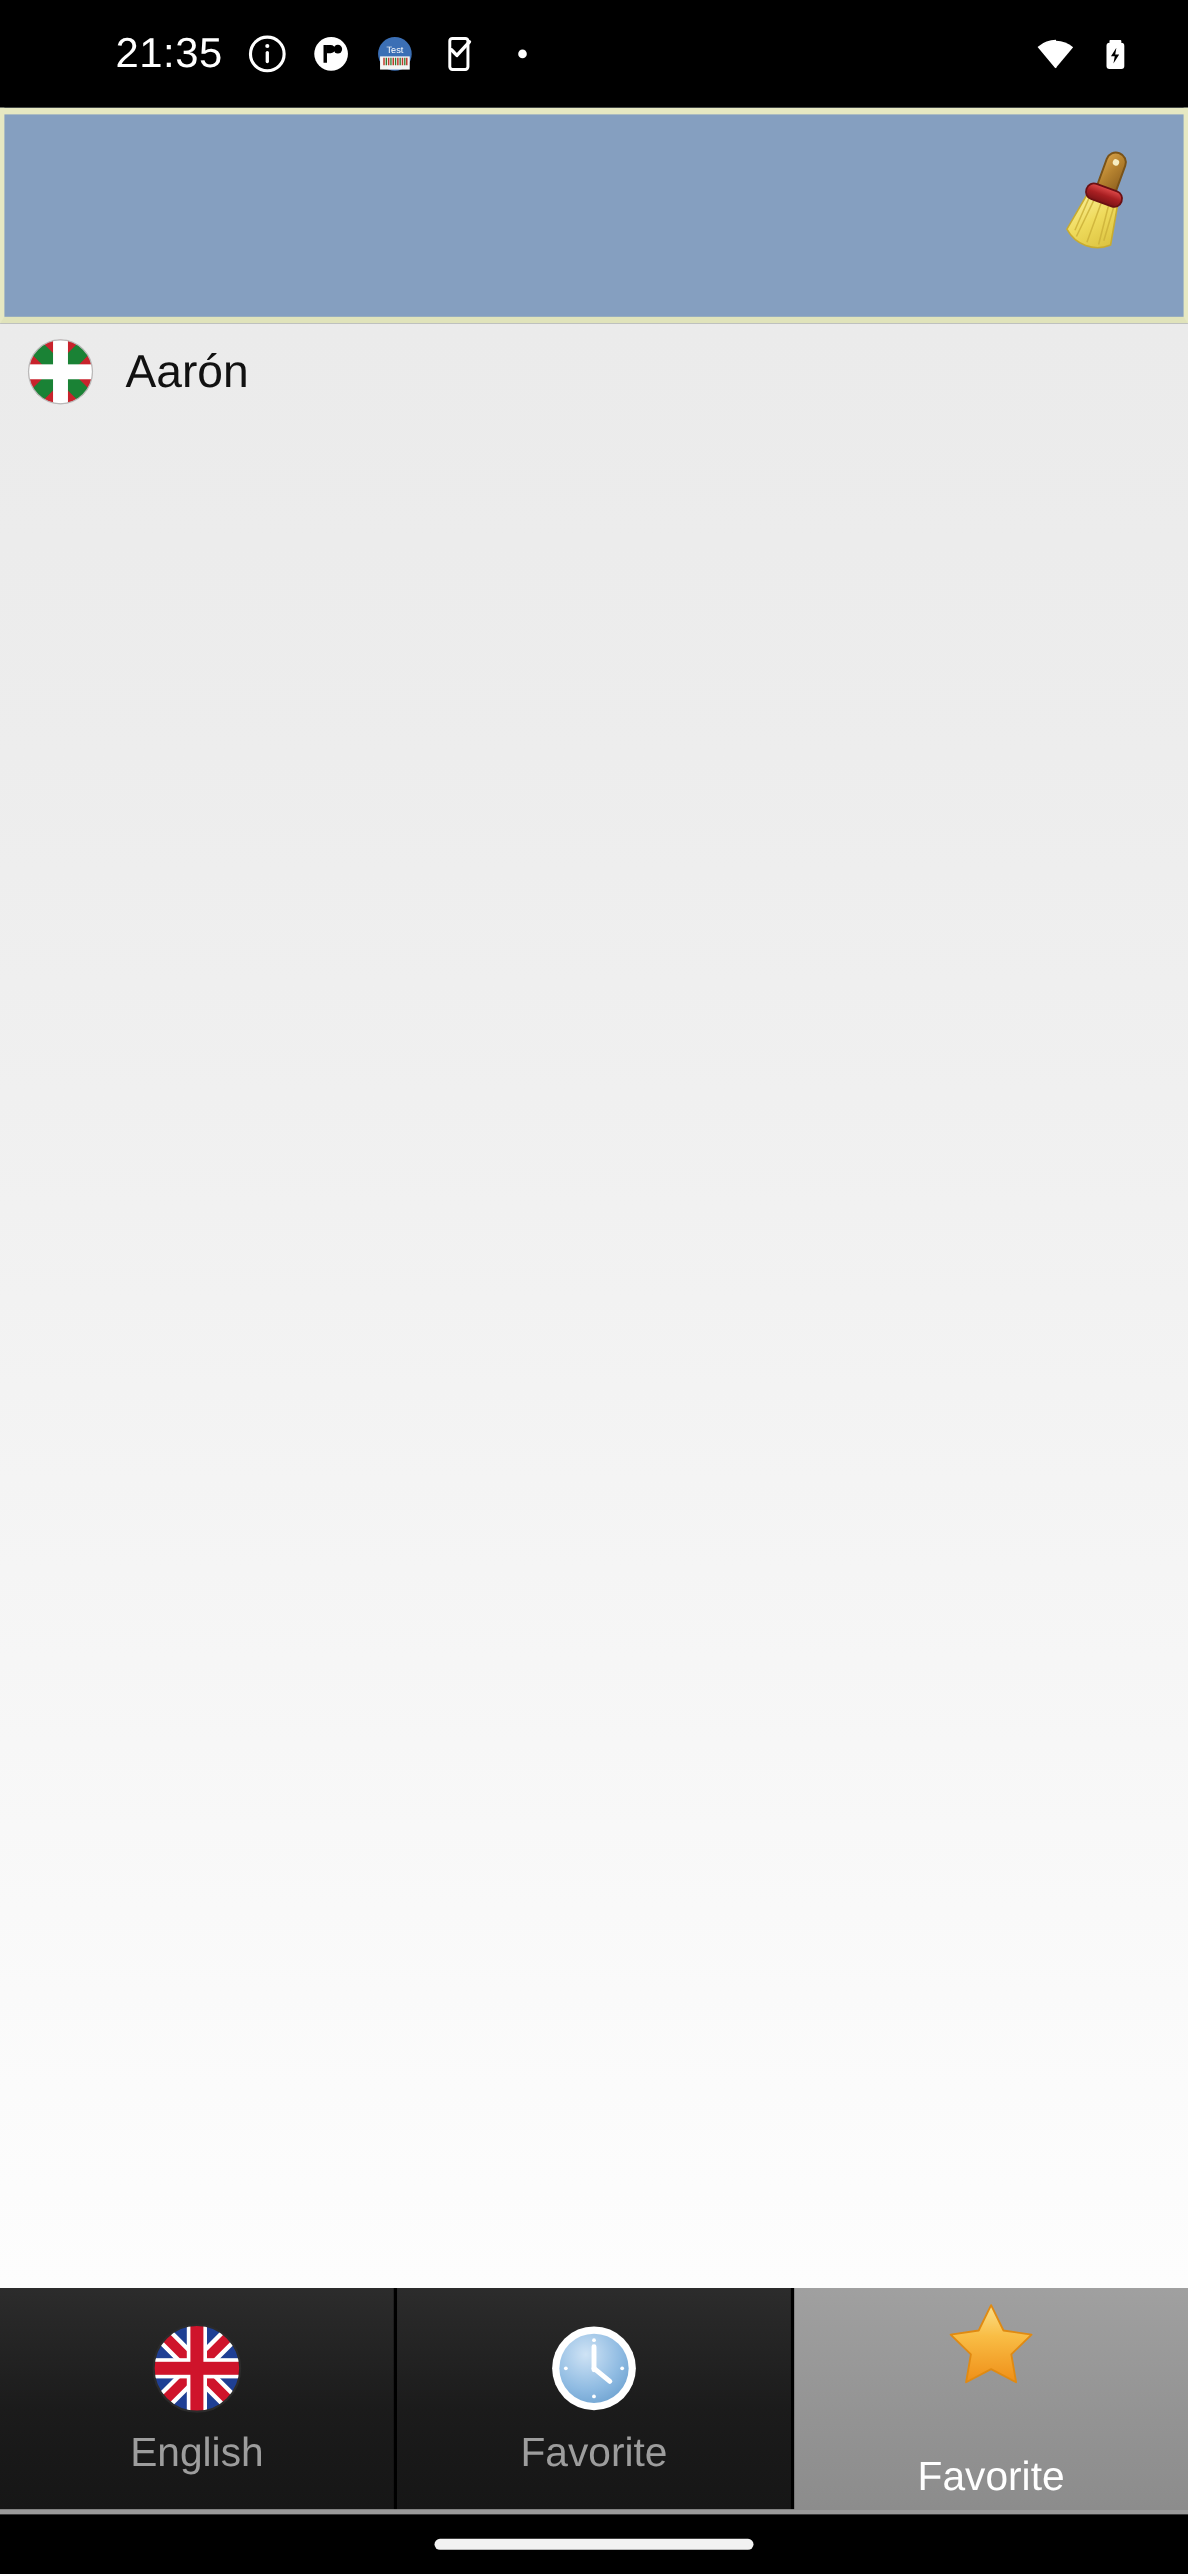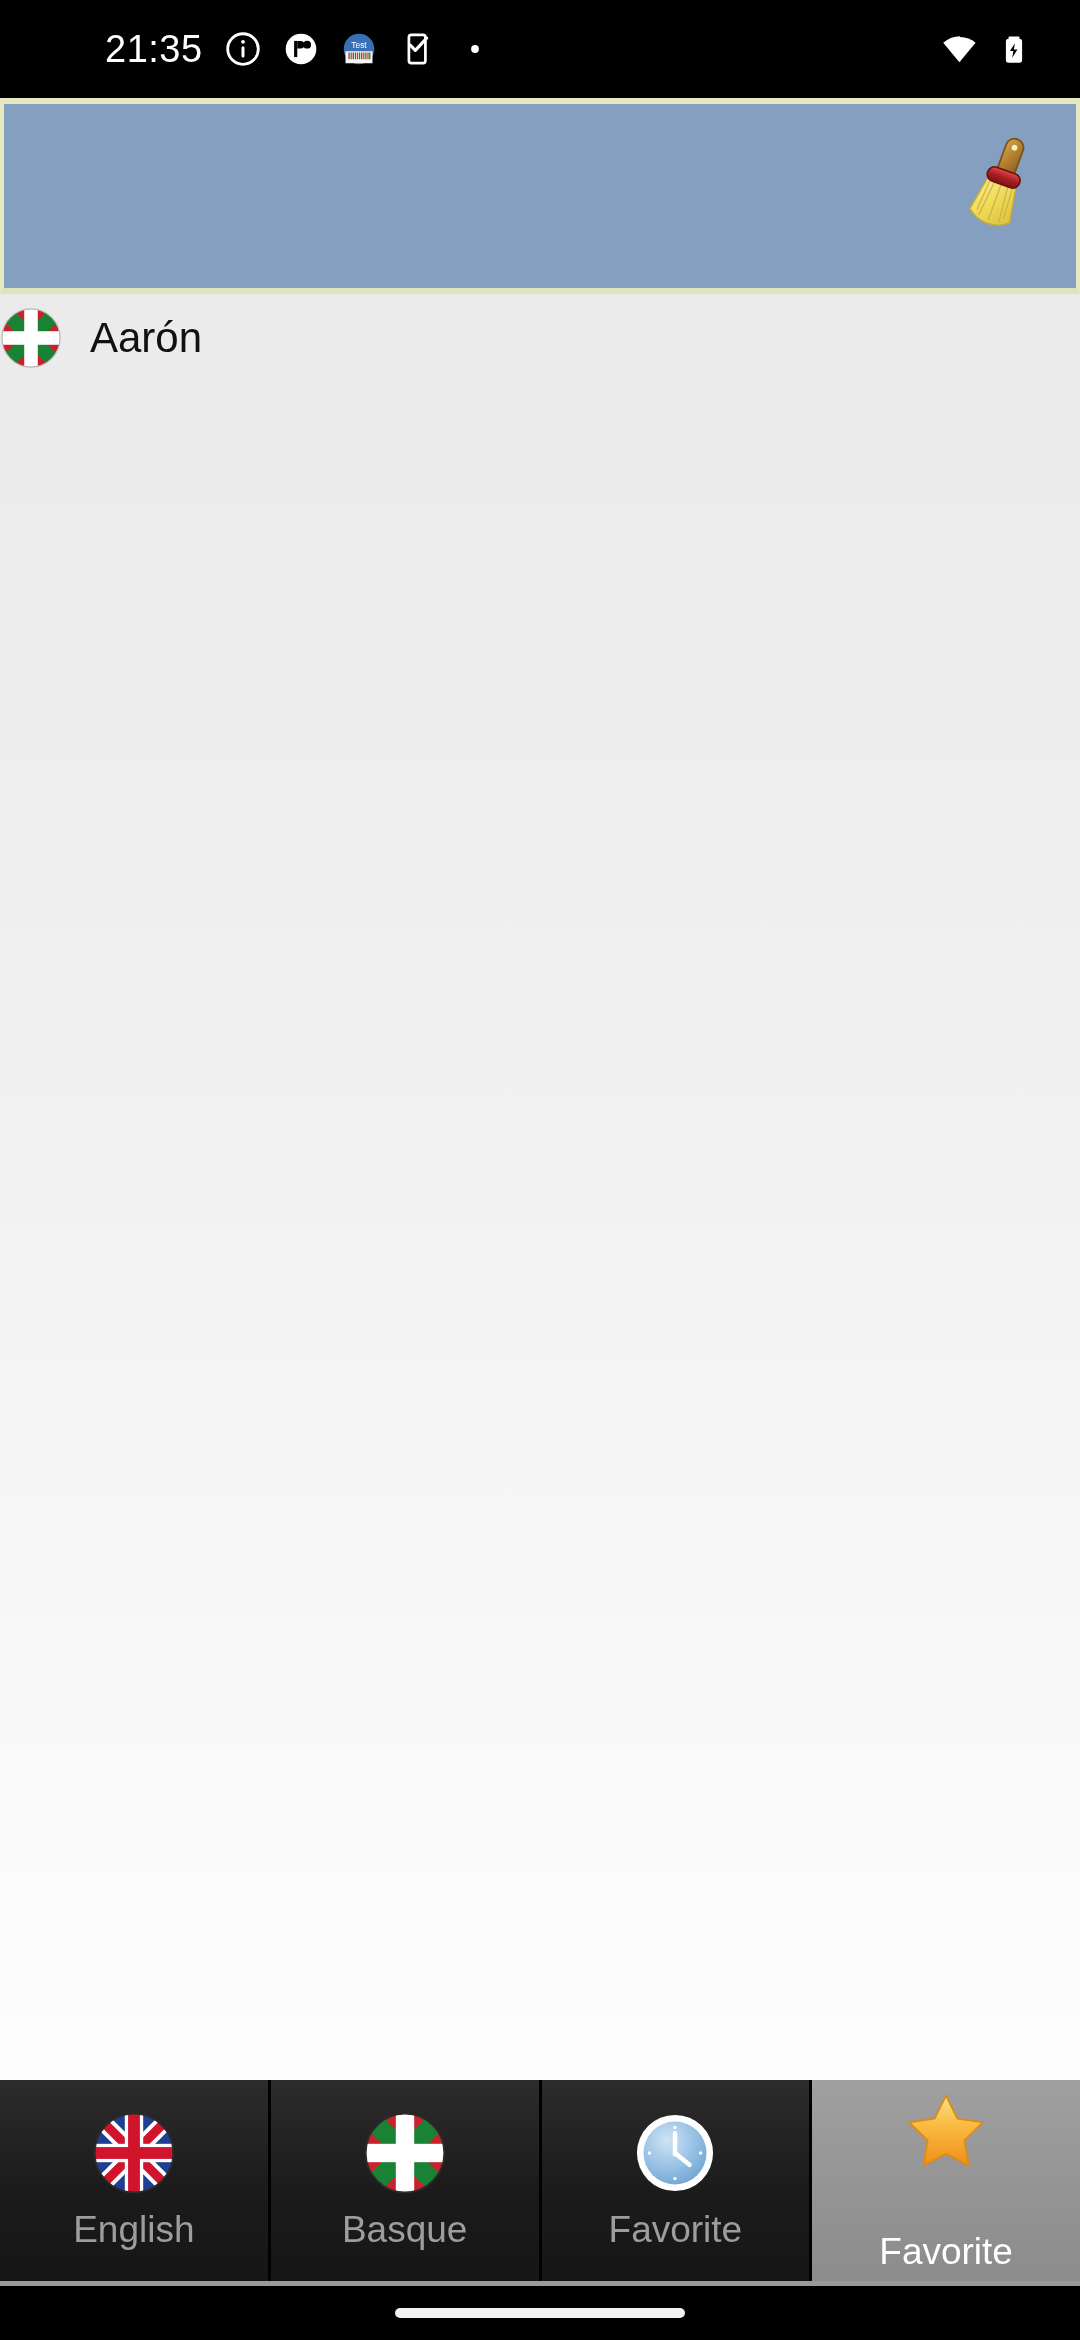--- a/index.html
+++ b/index.html
@@ -47,21 +47,21 @@
   }
 
   
   #content{
     position:absolute; left:0; top:294px; width:1080px; height:1786px;
     background:linear-gradient(to bottom,#ebebeb 0%,#ededed 22%,#f1f1f1 45%,#f6f6f6 68%,#fafafa 85%,#fdfdfd 100%);
     overflow:hidden;
   }
   .list-row{
     display:flex; align-items:center;
-    height:88px; 
+    height:88px; padding-left:24px;
   }
   .row-flag{ width:62px; height:62px; flex:0 0 62px; }
   .row-label{
     margin-left:28px; font-size:42px; color:#111;
     font-family:"Liberation Sans", sans-serif;
   }
 
   
   #tab-bar{
     position:absolute; left:0; top:2080px; width:1080px; height:206px;
@@ -237,37 +237,20 @@
           <rect x="0" y="25" width="64" height="14" fill="#ffffff"></rect>
           <rect x="25" y="0" width="14" height="64" fill="#ffffff"></rect>
           <rect x="0" y="27.5" width="64" height="9" fill="#cf142b"></rect>
           <rect x="27.5" y="0" width="9" height="64" fill="#cf142b"></rect>
         </g>
         <circle cx="32" cy="32" r="30" fill="none" stroke="#2b2b2b" stroke-width="1.5"></circle>
       </svg>
       <div class="tab-label">English</div>
     </div>
 
-    <div class="tab">
-      <svg class="tab-icon" viewBox="0 0 64 64">
-        <defs>
-            <clipPath id="bqClip">
-              <circle cx="32" cy="32" r="30"></circle>
-            </clipPath>
-          </defs>
-        <g clip-path="url(#bqClip)">
-          <rect width="64" height="64" fill="#c8232c"></rect>
-          <path d="M0 0L64 64M64 0L0 64" stroke="#1a8235" stroke-width="15"></path>
-          <rect x="0" y="25" width="64" height="14" fill="#ffffff"></rect>
-          <rect x="25" y="0" width="14" height="64" fill="#ffffff"></rect>
-        </g>
-        <circle cx="32" cy="32" r="30" fill="none" stroke="#2b2b2b" stroke-width="1.5"></circle>
-      </svg>
-      <div class="tab-label">Basque</div>
-    </div>
 
     <div class="tab">
       <svg class="tab-icon" viewBox="0 0 64 64">
         <defs>
           <radialGradient id="clockFace" cx="0.38" cy="0.3" r="0.78">
             <stop offset="0%" stop-color="#cfe3f5"></stop>
             <stop offset="65%" stop-color="#8fbbe2"></stop>
             <stop offset="100%" stop-color="#6fa3d1"></stop>
           </radialGradient>
         </defs>

